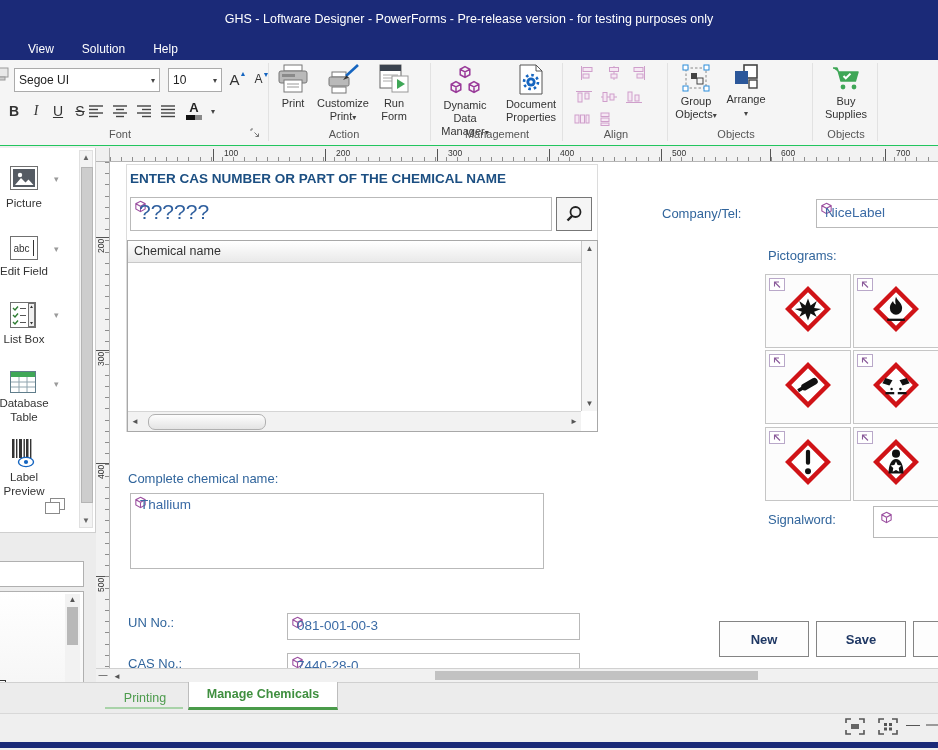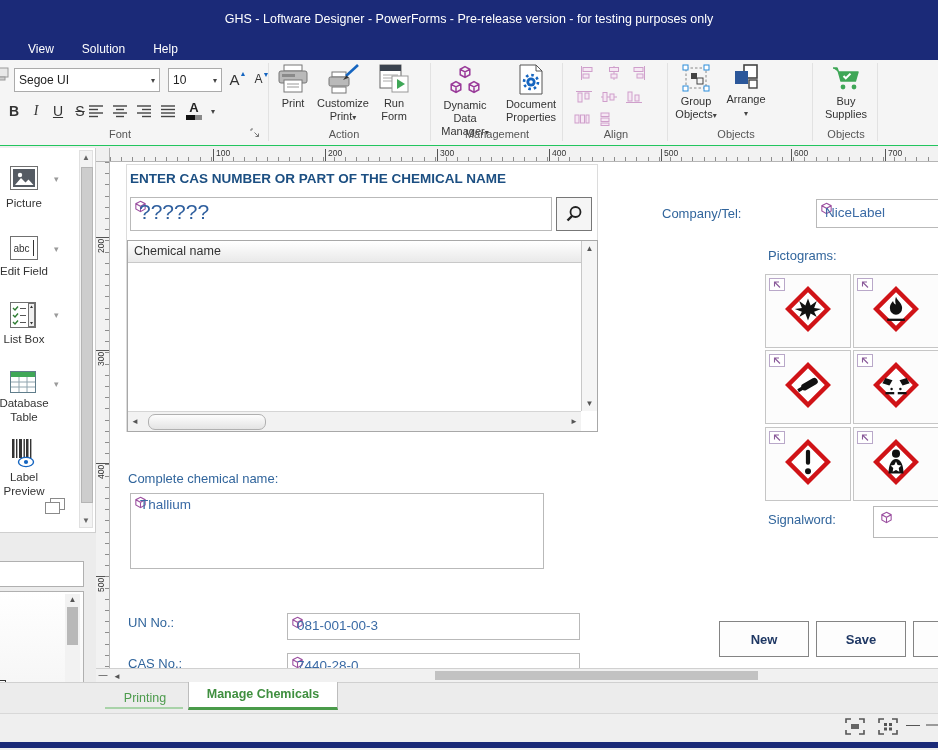--- a/index.html
+++ b/index.html
@@ -29,21 +29,21 @@
   .tlab{position:absolute;left:-12px;width:72px;text-align:center;font-size:11.5px;color:#333;line-height:14px}
   .sbar{position:absolute;left:79px;top:2px;width:14px;height:378px;background:#f3f3f3;border:1px solid #e0e0e0;box-sizing:border-box}
   .sarr{position:absolute;left:0;width:100%;text-align:center;font-size:8px;color:#666}
   .sthumb{position:absolute;left:1px;width:10px;background:#cdcdcd;border:1px solid #b5b5b5}
   
   .lpanel{left:0;top:532px;width:96px;height:180px;background:#ececec;border-top:1px solid #cfcfcf;box-sizing:border-box}
   
   .hruler{left:110px;top:148px;width:828px;height:14px;background:#f2f2f2;border-bottom:1px solid #b5b5b5;box-sizing:border-box;z-index:4}
   .hruler::after{content:"";position:absolute;left:0;right:0;bottom:0;height:4px;
      background:repeating-linear-gradient(to right,#8d8d8d 0 1px,transparent 1px 11.2px)}
-  .hmajor{position:absolute;top:1px;height:12px;border-left:1px solid #555;padding-left:2px;font-size:8.5px;color:#333;line-height:9px}
+  .hmajor{position:absolute;top:1px;height:12px;border-left:1px solid #555;padding-left:10px;font-size:8.5px;color:#333;line-height:9px}
   .vruler{left:96px;top:162px;width:14px;height:506px;background:#f2f2f2;border-right:1px solid #b5b5b5;box-sizing:border-box;z-index:4}
   .vruler::after{content:"";position:absolute;top:0;bottom:0;right:0;width:4px;
      background:repeating-linear-gradient(to bottom,#8d8d8d 0 1px,transparent 1px 11.2px)}
   .vmajor{position:absolute;left:0;width:13px;border-top:1px solid #555}
   .vnum{display:block;transform:rotate(-90deg) translate(-100%,0);transform-origin:0 0;font-size:8.5px;color:#333;white-space:nowrap;margin-top:2px}
   .canvas{left:110px;top:162px;width:828px;height:506px;background:#fff;z-index:1}
   .cscroll{left:110px;top:668px;width:828px;height:14px;background:#f1f1f1;border-top:1px solid #d0d0d0;box-sizing:border-box;z-index:5}
   .cthumb{position:absolute;top:2px;height:9px;background:#c2c2c2}
   
   .lbl{position:absolute;color:#31659c;font-size:13px;white-space:nowrap}
@@ -424,21 +424,21 @@
     </div>
   </div>
 
   <div class="abs" style="left:96px;top:148px;width:14px;height:14px;background:#f0f0f0;border-right:1px solid #b5b5b5;border-bottom:1px solid #b5b5b5;box-sizing:border-box;z-index:4"></div>
   <div class="abs hruler">
     <div class="hmajor" style="left:103px">100</div>
     <div class="hmajor" style="left:215px">200</div>
     <div class="hmajor" style="left:327px">300</div>
     <div class="hmajor" style="left:439px">400</div>
     <div class="hmajor" style="left:551px">500</div>
-    <div class="hmajor" style="left:681px">600</div>
+    <div class="hmajor" style="left:660px">600</div>
     <div class="hmajor" style="left:775px">700</div>
   </div>
   <div class="abs vruler">
     <div class="vmajor" style="top:75px">
         <span class="vnum">200</span>
       </div>
     <div class="vmajor" style="top:188px">
         <span class="vnum">300</span>
       </div>
     <div class="vmajor" style="top:301px">

